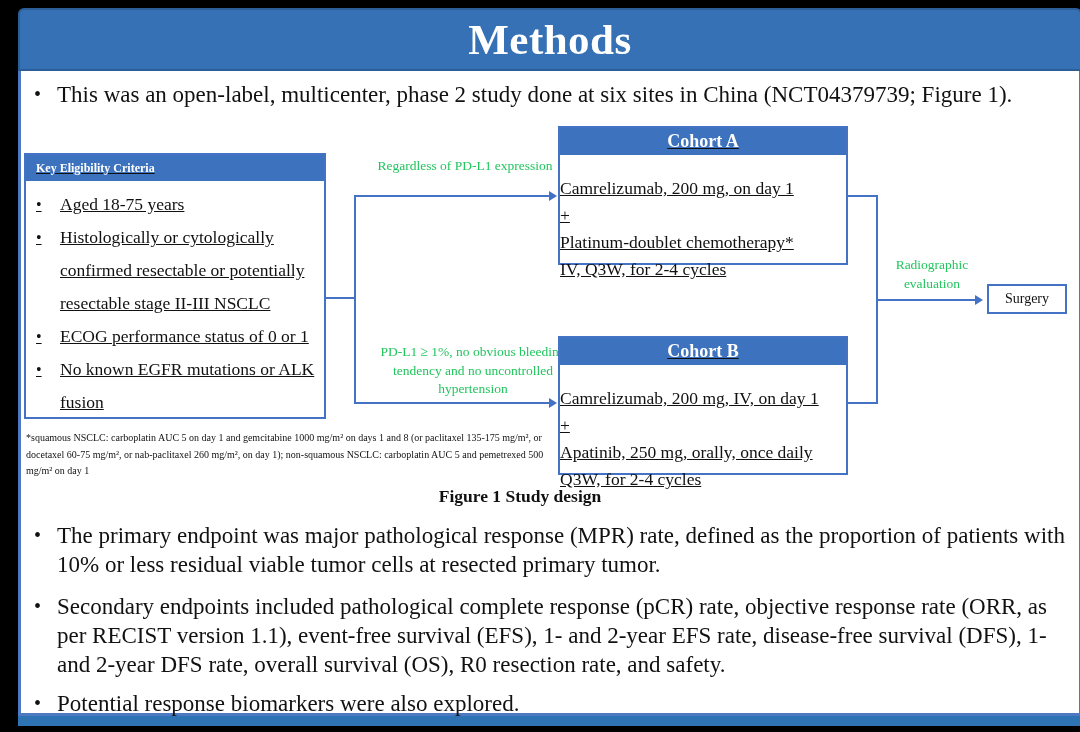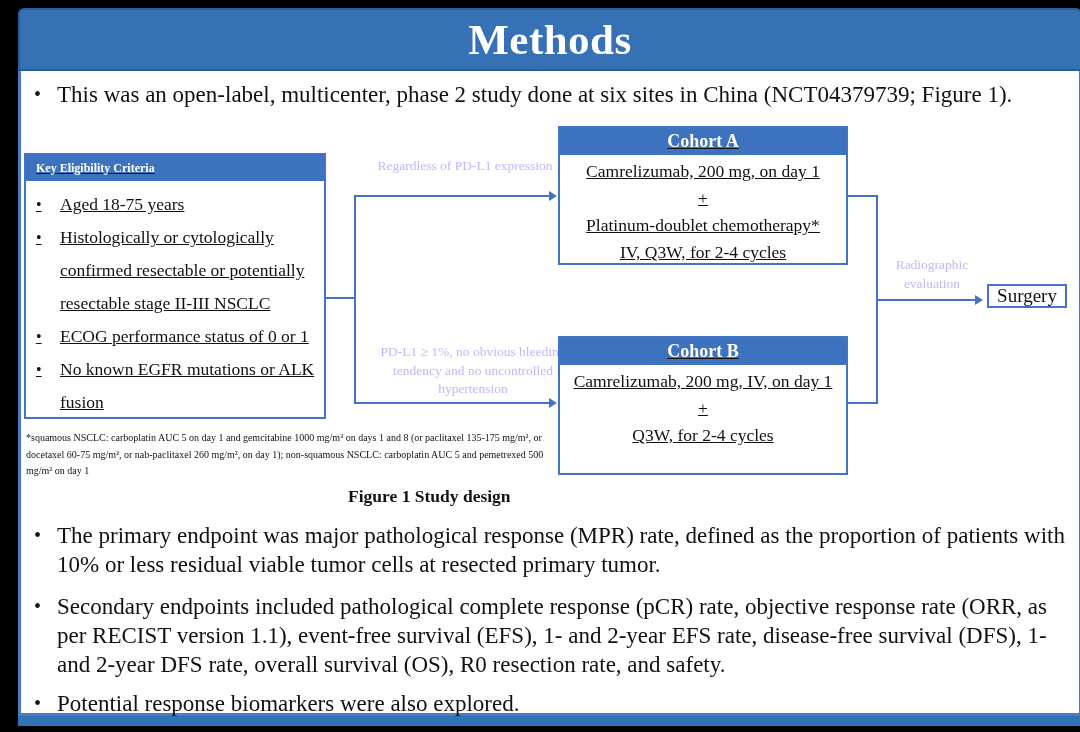--- a/index.html
+++ b/index.html
@@ -20,33 +20,33 @@
   .bullet-row .btext{font-size:23px;line-height:29px;}
   
   .box{position:absolute;background:#fff;border:2px solid #4472C4;box-sizing:border-box;text-decoration:underline;}
   .box-header{background:#3C72BE;color:#fff;font-weight:700;}
   .box-header.left{font-size:12px;line-height:26px;padding-left:10px;}
   .box-header.center{font-size:18px;line-height:27px;text-align:center;}
   .elig-body{padding:7px 4px 0 8px;}
   .elig-item{display:flex;align-items:flex-start;}
   .elig-item .marker{flex:0 0 26px;font-size:16px;line-height:33px;padding-left:2px;box-sizing:border-box;}
   .elig-item .btext{font-size:17.5px;line-height:33px;}
-  .cohort-body{padding-top:3px;text-align:center;}
+  .cohort-body{padding-top:20px;}
   .cline{font-size:17.5px;line-height:27px;}
   
   .hline,.vline{position:absolute;background:#4472C4;}
   .hline{height:2px;}
   .vline{width:2px;}
   .ah{position:absolute;width:0;height:0;border-top:5px solid transparent;
       border-bottom:5px solid transparent;border-left:8px solid #4472C4;}
-  .flabel{position:absolute;text-align:center;font-size:13.5px;line-height:18.5px;color:#c4b5fd;}
-  .surgery{position:absolute;left:977px;top:284px;width:80px;height:24px;border:2px solid #4472C4;
-           box-sizing:border-box;display:flex;align-items:center;justify-content:center;font-size:19px;}
+  .flabel{position:absolute;text-align:center;font-size:13.5px;line-height:18.5px;color:#22c55e;}
+  .surgery{position:absolute;left:977px;top:284px;width:80px;height:30px;border:2px solid #4472C4;
+           box-sizing:border-box;display:flex;align-items:center;justify-content:center;font-size:14px;}
   .footnote{position:absolute;left:16px;top:430px;width:530px;font-size:10px;line-height:16.5px;}
-  .caption{position:absolute;left:338px;top:486px;width:360px;
+  .caption{position:absolute;left:330px;top:486px;width:360px;text-align:center;
            font-size:17.5px;font-weight:700;}
 </style>
 </head>
 <body>
 
 <div class="slide">
 
   <div class="banner">
     <h1>Methods</h1>
   </div>
@@ -98,20 +98,21 @@
       <div class="cline">Platinum-doublet chemotherapy*</div>
       <div class="cline">IV, Q3W, for 2-4 cycles</div>
     </div>
   </div>
 
   <div class="box" style="left:548px;top:336px;width:290px;height:139px;">
     <div class="box-header center">Cohort B</div>
     <div class="cohort-body">
       <div class="cline">Camrelizumab, 200 mg, IV, on day 1</div>
       <div class="cline">+</div>
+      <div class="cline">Apatinib, 250 mg, orally, once daily</div>
       <div class="cline">Q3W, for 2-4 cycles</div>
     </div>
   </div>
 
   <div class="hline" style="left:837px;top:195px;width:30px;"></div>
   <div class="hline" style="left:837px;top:402px;width:30px;"></div>
   <div class="vline" style="left:866px;top:195px;height:209px;"></div>
   <div class="hline" style="left:866px;top:299px;width:100px;"></div>
   <div class="ah" style="left:965px;top:295px;"></div>
 

